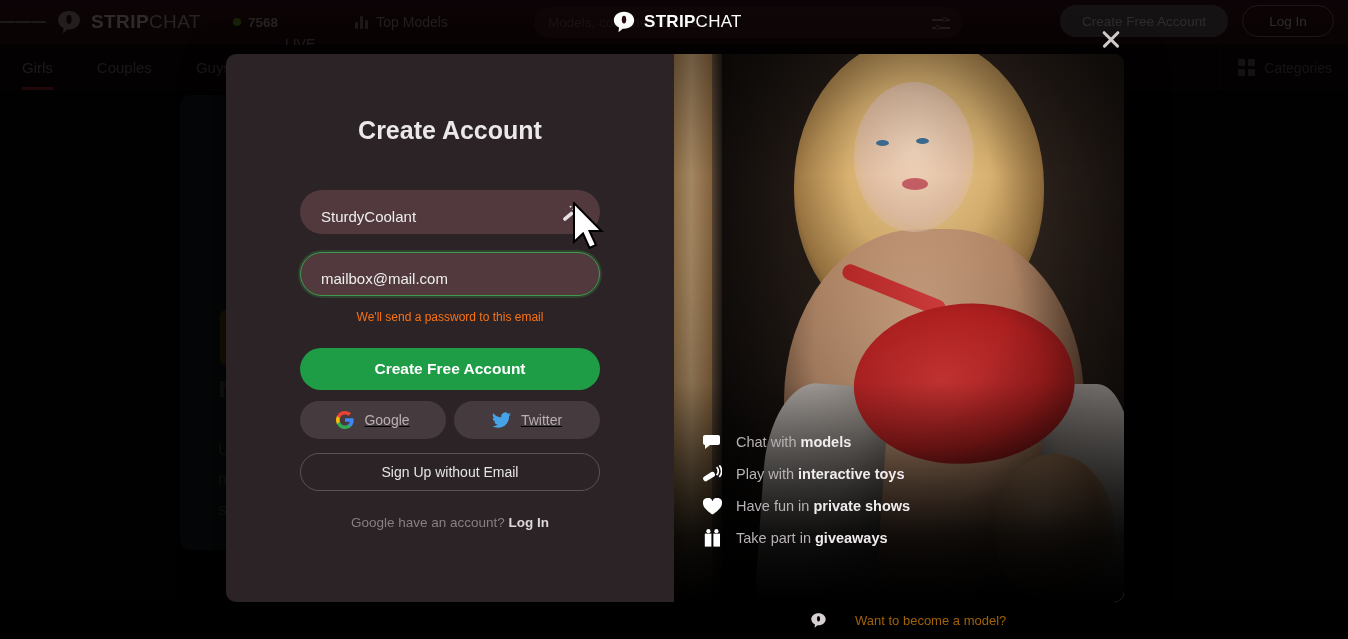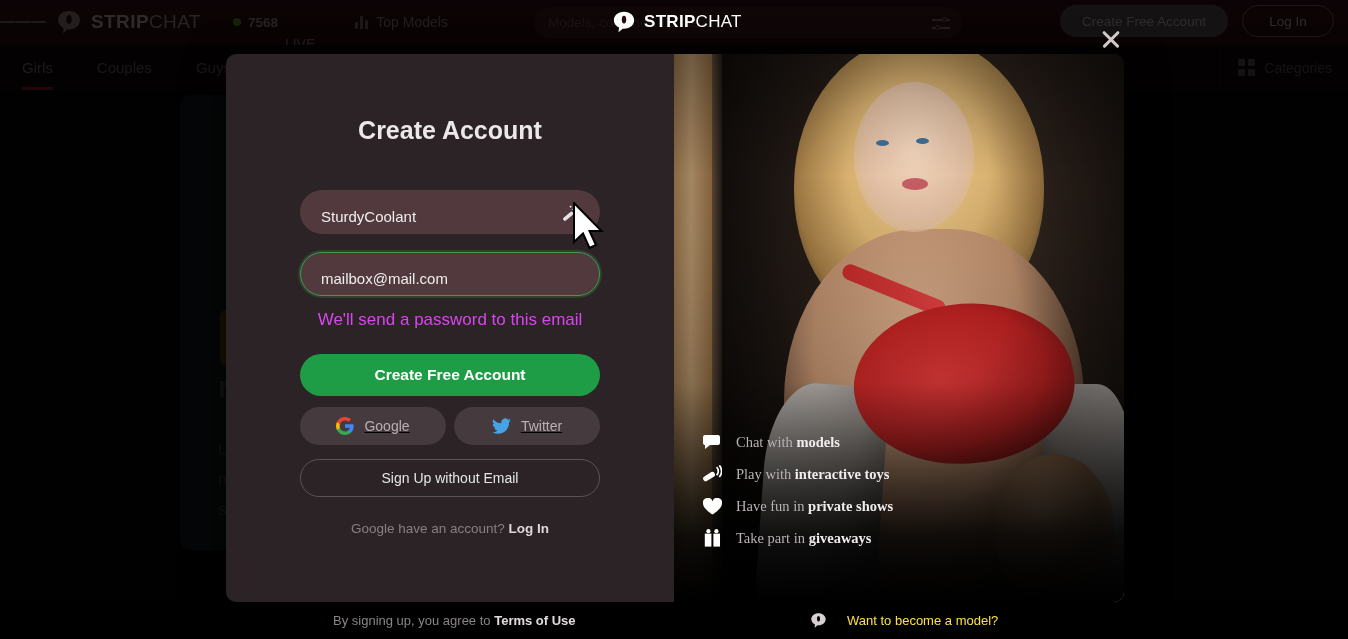--- a/index.html
+++ b/index.html
@@ -112,21 +112,21 @@
   .field {
     width:300px; height:44px; border-radius:22px; background:#51393e;
     border:1px solid transparent; color:#eee; font-size:15px;
     padding: 8px 44px 0 20px; outline:none;
     font-family:"Liberation Sans", sans-serif;
   }
   .field::placeholder { color:#b4a5a8; }
   #f-username { margin-top:45px; }
   #f-email { margin-top:18px; border:1.5px solid #3f9a4e; box-shadow:0 0 0 2px rgba(63,154,78,.25); }
   .wand { position:absolute; right:20px; top:58px; width:20px; height:20px; }
-  .hint { text-align:center; color:#d946ef; font-size:17px; margin-top:14px; }
+  .hint { text-align:center; color:#f97316; font-size:12px; margin-top:14px; }
 
   .btn-green {
     display:block; width:300px; height:42px; margin:24px auto 0;
     background:#1f9d46; border:none; border-radius:21px;
     color:#fff; font-size:15.5px; font-weight:bold; cursor:pointer;
     font-family:"Liberation Sans", sans-serif;
   }
   .orwith { text-align:center; color:#ddd7d9; font-size:13.5px; font-weight:bold; margin-top:50px; }
   .socials { display:flex; gap:8px; width:300px; margin:11px auto 0;text-decoration:underline; }
   .soc {
@@ -197,41 +197,41 @@
     border-radius:50%;
   }
   .vign { position:absolute; inset:0;
           background: linear-gradient(180deg, rgba(0,0,0,.22) 0%, rgba(0,0,0,0) 22%, rgba(0,0,0,.15) 60%, rgba(0,0,0,.88) 88%, #000 100%); }
   .vign2 { position:absolute; inset:0;
            background: radial-gradient(ellipse at 50% 38%, rgba(0,0,0,0) 35%, rgba(0,0,0,.55) 100%); }
 
   .benefits { position:absolute; left:28px; bottom:42px; }
   .ben {
     display:flex; align-items:center; gap:14px; margin-bottom:12px;
-    color:#b8b2b4; font-size:14.5px;font-family:Liberation Serif, serif;
+    color:#b8b2b4; font-size:14.5px;
   }
   .ben b { color:#f0ecee; font-weight:bold; }
   .ben .ico { width:20px; height:20px; display:flex; align-items:center; justify-content:center; flex:0 0 20px; }
 
   
   .close-x {
     position:absolute; left:1100px; top:28px; width:22px; height:22px; cursor:pointer;
   }
   .close-x i { position:absolute; left:0; top:10px; width:22px; height:2.5px; background:#cfc9ca; border-radius:2px;}
   .close-x i:first-child { transform:rotate(45deg); }
   .close-x i:last-child { transform:rotate(-45deg); }
 
   
   .footer {
     position:absolute; left:0; bottom:0; width:1348px; height:37px;
     background:#000; display:flex; align-items:center;
   }
   .foot-terms { position:absolute; left:333px; color:#8b8386; font-size:13px; }
   .foot-terms b { color:#e2dcde; }
-  .foot-model { position:absolute; left:810px; display:flex; align-items:center; gap:20px; color:#fde047; font-size:13px;}
+  .foot-model { position:absolute; left:810px; display:flex; align-items:center; gap:28px; color:#a16207; font-size:13px;}
 
   
   .overlay-logo {
     position:absolute; left:612px; top:10px; display:flex; align-items:center; gap:8px;
   }
   .overlay-logo .ol-txt { font-size:17px; font-weight:bold; color:#ffffff; letter-spacing:.3px;}
   .overlay-logo .ol-txt .b2 { font-weight:normal; color:#ffffff; }
 
   
   .cursor { position:absolute; left:572px; top:202px; width:34px; height:50px; pointer-events:none; }
@@ -445,23 +445,20 @@
       <i></i>
     </div>
 
   <div class="cursor">
     <svg width="34" height="50" viewBox="0 0 34 50">
       <path d="M2 1 L2 40 L11 31.5 L17.5 46 L24 43 L17.5 29 L29.5 29 Z" fill="#ffffff" stroke="#000000" stroke-width="2"></path>
     </svg>
   </div>
 
   <div class="footer">
-    <div class="foot-terms">
-      <span>By signing up, you agree to </span><b>Terms of Use</b>
-    </div>
     <div class="foot-model">
       <svg width="17" height="17" viewBox="0 0 26 26">
         <path d="M13 2 C6.5 2 2 6.2 2 11.2 C2 14.6 4.2 17.5 7.6 19 L7 24.2 L11.6 20.3 C12 20.35 12.5 20.4 13 20.4 C19.5 20.4 24 16.2 24 11.2 C24 6.2 19.5 2 13 2 Z" fill="#d6d0d2"></path>
         <ellipse cx="13" cy="10.4" rx="2.4" ry="4.2" fill="#000"></ellipse>
       </svg>
       <span>Want to become a model?</span>
     </div>
   </div>
 
 </div>

